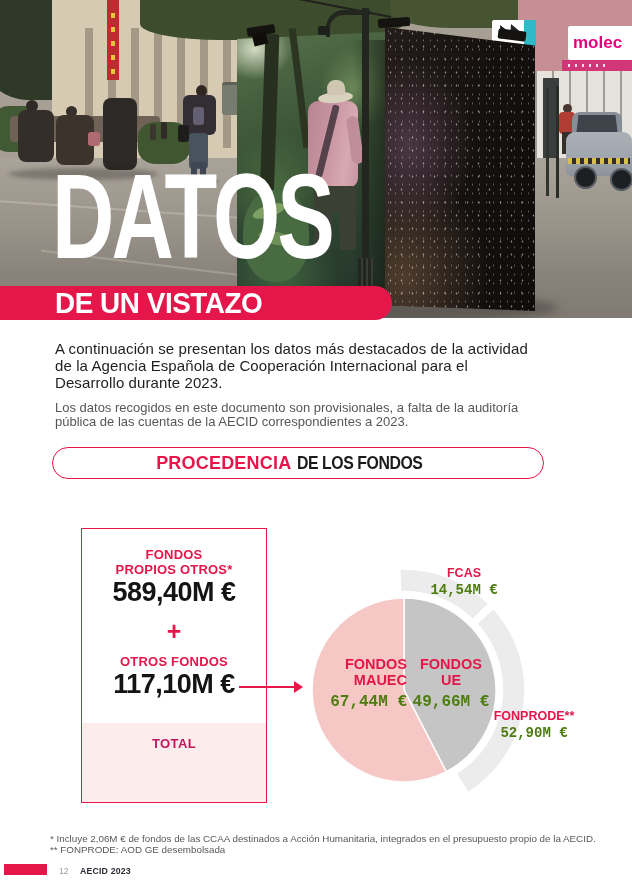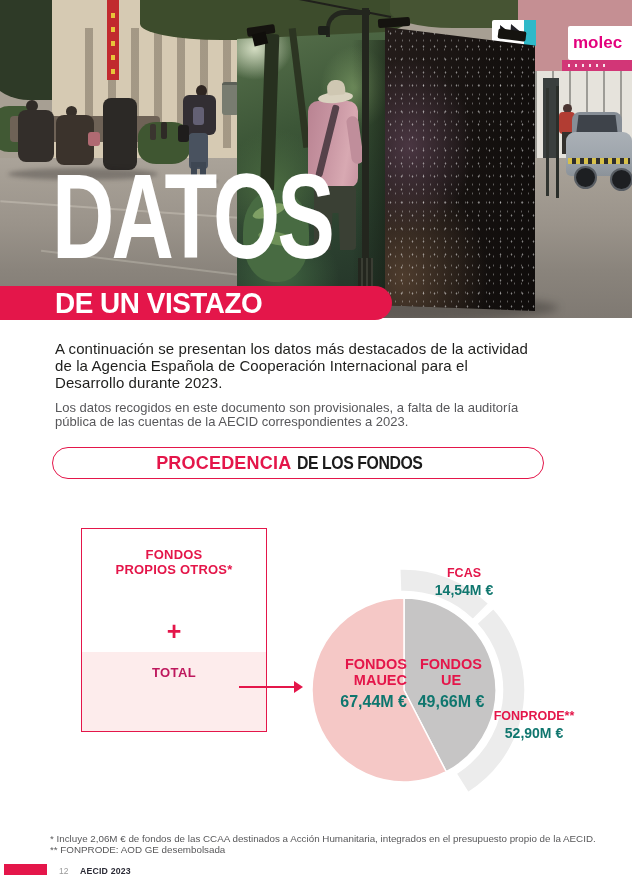--- a/index.html
+++ b/index.html
@@ -129,40 +129,40 @@
   .note{left:55px;top:401px;width:500px;color:#57575a;font-size:13px;line-height:13.6px;}
 
   
   .pill{left:52px;top:447px;width:490px;height:30px;border:1.5px solid #e4164a;border-radius:17px;
      display:flex;align-items:center;justify-content:center;background:#fff;}
   .pill .accent{color:#e4164a;font-weight:800;font-size:18px;letter-spacing:.2px;}
   .pill .rest{color:#1b1b1b;font-weight:700;font-size:18px;letter-spacing:-.5px;display:inline-block;
      transform:scaleX(.88);transform-origin:left center;margin-left:6px;}
 
   
-  .fundsbox{left:81px;top:528px;width:186px;height:204px;border:1.5px solid #e4164a;background:#fff;box-sizing:border-box;}
+  .fundsbox{left:81px;top:528px;width:186px;height:275px;border:1.5px solid #e4164a;background:#fff;box-sizing:border-box;}
   .fb-label{width:100%;text-align:center;color:#e4164a;font-weight:800;font-size:13px;line-height:15px;letter-spacing:.2px;}
   .fb-value{width:100%;text-align:center;color:#141414;font-weight:800;font-size:27px;letter-spacing:-.5px;}
   .fb-l1{top:18px;} .fb-v1{top:48px;} 
   .fb-plus{top:88px;width:100%;text-align:center;color:#e4164a;font-weight:800;font-size:25px;}
   .fb-l2{top:125px;} .fb-v2{top:140px;}
   .fb-total{left:0;bottom:0;width:100%;height:79px;background:#fdecec;}
   .fb-total-label{top:13px;width:100%;text-align:center;color:#be185d;font-weight:800;font-size:13px;letter-spacing:.4px;}
   .fb-total-value{top:30px;width:100%;text-align:center;color:#e4164a;font-weight:800;font-size:30px;letter-spacing:-.5px;}
 
   
   .arrow-line{left:239px;top:686px;width:56px;height:2px;background:#e4164a;}
   .arrow-head{left:294px;top:681px;width:0;height:0;border-left:9px solid #e4164a;
      border-top:6px solid transparent;border-bottom:6px solid transparent;}
 
   
   #pie-svg{left:270px;top:555px;}
   .chart-label{text-align:center;transform:translate(-50%,-50%);}
   .cl-name{color:#e4164a;font-weight:800;}
-  .cl-value{color:#0f766e;font-weight:800;}
+  .cl-value{color:#4d7c0f;font-weight:800;font-family:Liberation Mono, monospace;}
   .lbl-mauec{left:362px;top:684px;width:90px;text-align:right;}
   .lbl-mauec .cl-name,.lbl-ue .cl-name{font-size:14.5px;line-height:15.5px;}
   .lbl-mauec .cl-value,.lbl-ue .cl-value{font-size:16px;margin-top:5px;}
   .lbl-ue{left:451px;top:684px;width:86px;}
   .lbl-fcas{left:464px;top:582px;width:110px;}
   .lbl-fcas .cl-name,.lbl-fonprode .cl-name{font-size:12.5px;line-height:13px;}
   .lbl-fcas .cl-value,.lbl-fonprode .cl-value{font-size:14px;margin-top:2px;}
   .lbl-fonprode{left:534px;top:725px;width:130px;}
 
   
@@ -271,22 +271,24 @@
 <div class="abs pill">
   <span class="accent">PROCEDENCIA</span>
   <span class="rest">DE LOS FONDOS</span>
 </div>
 
 <div class="abs fundsbox">
   <div class="abs fb-label fb-l1">
     <div>FONDOS</div>
     <div>PROPIOS OTROS*</div>
   </div>
+  <div class="abs fb-value fb-v1">589,40M €</div>
   <div class="abs fb-plus">+</div>
   <div class="abs fb-label fb-l2">OTROS FONDOS</div>
+  <div class="abs fb-value fb-v2">117,10M €</div>
   <div class="abs fb-total">
     <div class="abs fb-total-label">TOTAL</div>
   </div>
 </div>
 
 <div class="abs arrow-line"></div>
 <div class="abs arrow-head"></div>
 
 <svg id="pie-svg" class="abs" width="270" height="270" viewBox="0 0 270 270">
     <path d="M129.77716089899738,14.073709930689418 A121,121 0 0 1 218.6592642021172,48.548805764430796 L202.91683904056651,64.62444105616886 A98.5,98.5 0 0 0 130.56239957480366,36.56000353861907 Z" fill="#ececec" stroke="#ffffff" stroke-width="1.5"></path>

